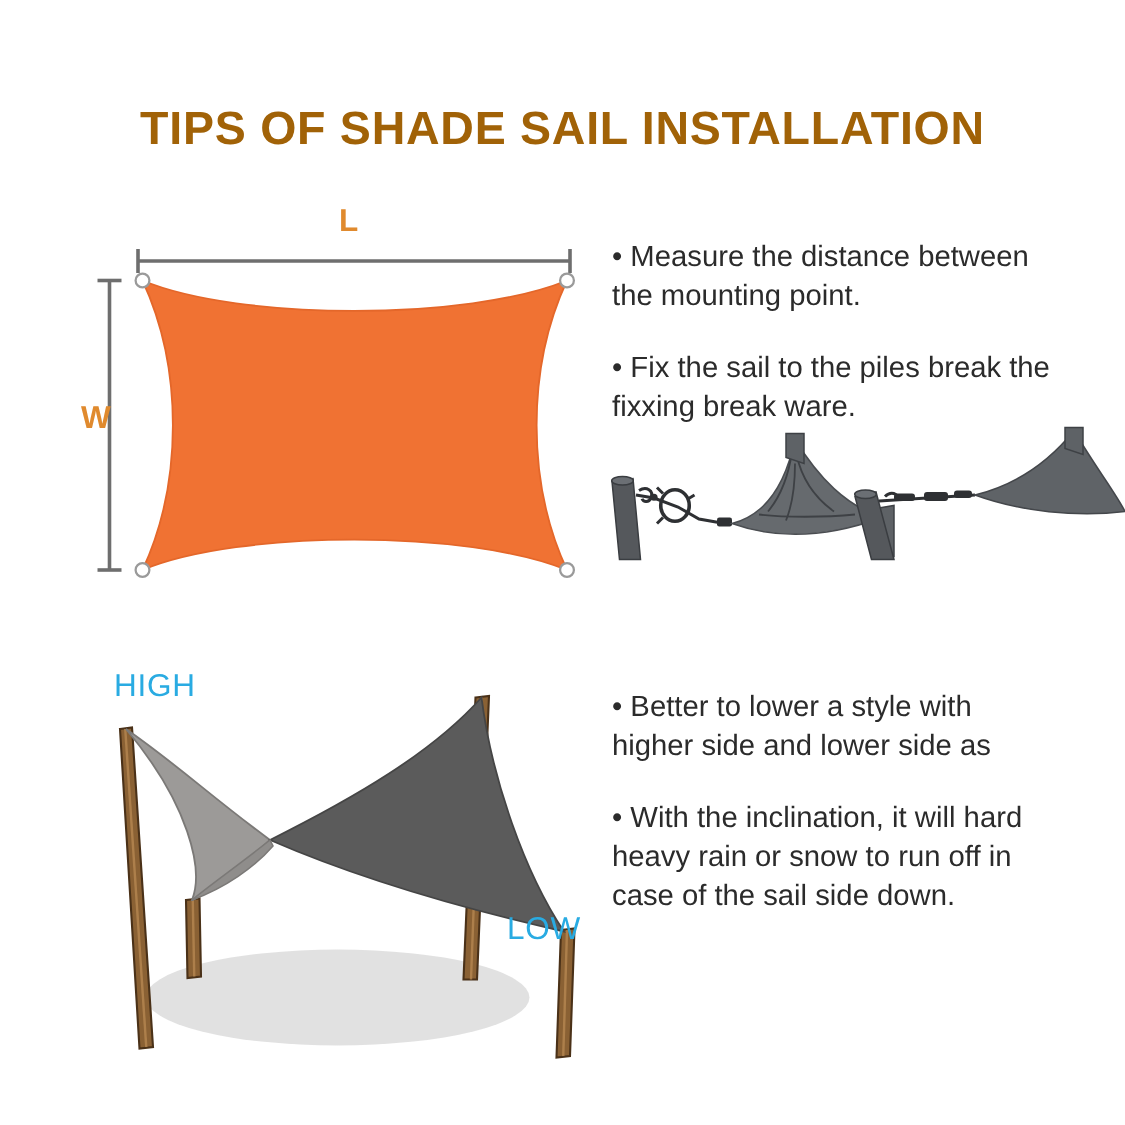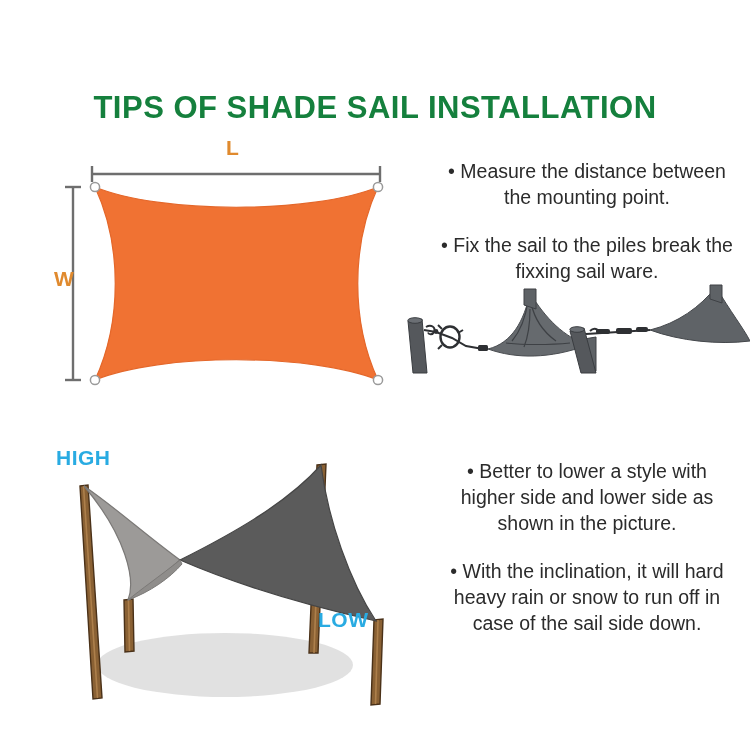--- a/index.html
+++ b/index.html
@@ -20,58 +20,58 @@
   #title {
     position: absolute;
     left: 0;
     top: 68px;
     width: 750px;
     text-align: center;
     font-family: "Liberation Sans", sans-serif;
     font-size: 31px;
     font-weight: bold;
     letter-spacing: 0.5px;
-    color: #15803d;
+    color: #a16207;
     white-space: nowrap;
-    margin-top: 22px;
   }
 
   
   .abs { position: absolute; }
 
   
   .text-col {
     position: absolute;
     font-family: "Liberation Sans", sans-serif;
     font-size: 19.5px;
     line-height: 26px;
     color: #2b2b2b;
     white-space: nowrap;
     overflow: hidden;
   }
-  .para { margin: 0 0 22px 16px; text-align: center; }
+  .para { margin: 0 0 22px 0; }
   .para .ln { display: block; white-space: nowrap; }
 
   
   .dim-label {
     position: absolute;
     font-family: "Liberation Sans", sans-serif;
     font-weight: bold;
     font-size: 21px;
     color: #E08A2E;
   }
 
   
   .hl-label {
     position: absolute;
     font-family: "Liberation Sans", sans-serif;
-    font-weight: bold;
+    font-weight: normal;
     font-size: 21px;
     color: #29ABE2;
     letter-spacing: 0.5px;
+    margin-left: 20px;
   }
 
   svg { display: block; overflow: visible; }
 </style>
 </head>
 <body>
 
 <div id="page">
 
   <div id="title">TIPS OF SHADE SAIL INSTALLATION</div>
@@ -113,21 +113,21 @@
 
   <div class="text-col" style="left:408px; top:158px; width:342px; height:126px;">
 
     <div class="para">
       <span class="ln">• Measure the distance between</span>
       <span class="ln">the mounting point.</span>
     </div>
 
     <div class="para">
       <span class="ln">• Fix the sail to the piles break the</span>
-      <span class="ln">fixxing sail ware.</span>
+      <span class="ln">fixxing break ware.</span>
     </div>
   </div>
 
   <div class="abs" style="left:400px; top:283px; width:350px; height:90px;">
 
     <svg width="350" height="90" viewBox="0 0 350 90">
 
       <g>
 
         <g>
@@ -234,21 +234,20 @@
     <div class="hl-label" style="left:26px; top:6px;">HIGH</div>
 
     <div class="hl-label" style="left:288px; top:168px;">LOW</div>
   </div>
 
   <div class="text-col" style="left:408px; top:458px; width:342px; height:200px;">
 
     <div class="para">
       <span class="ln">• Better to lower a style with</span>
       <span class="ln">higher side and lower side as</span>
-      <span class="ln">shown in the picture.</span>
     </div>
 
     <div class="para">
       <span class="ln">• With the inclination, it will hard</span>
       <span class="ln">heavy rain or snow to run off in</span>
       <span class="ln">case of the sail side down.</span>
     </div>
   </div>
 
 </div>

